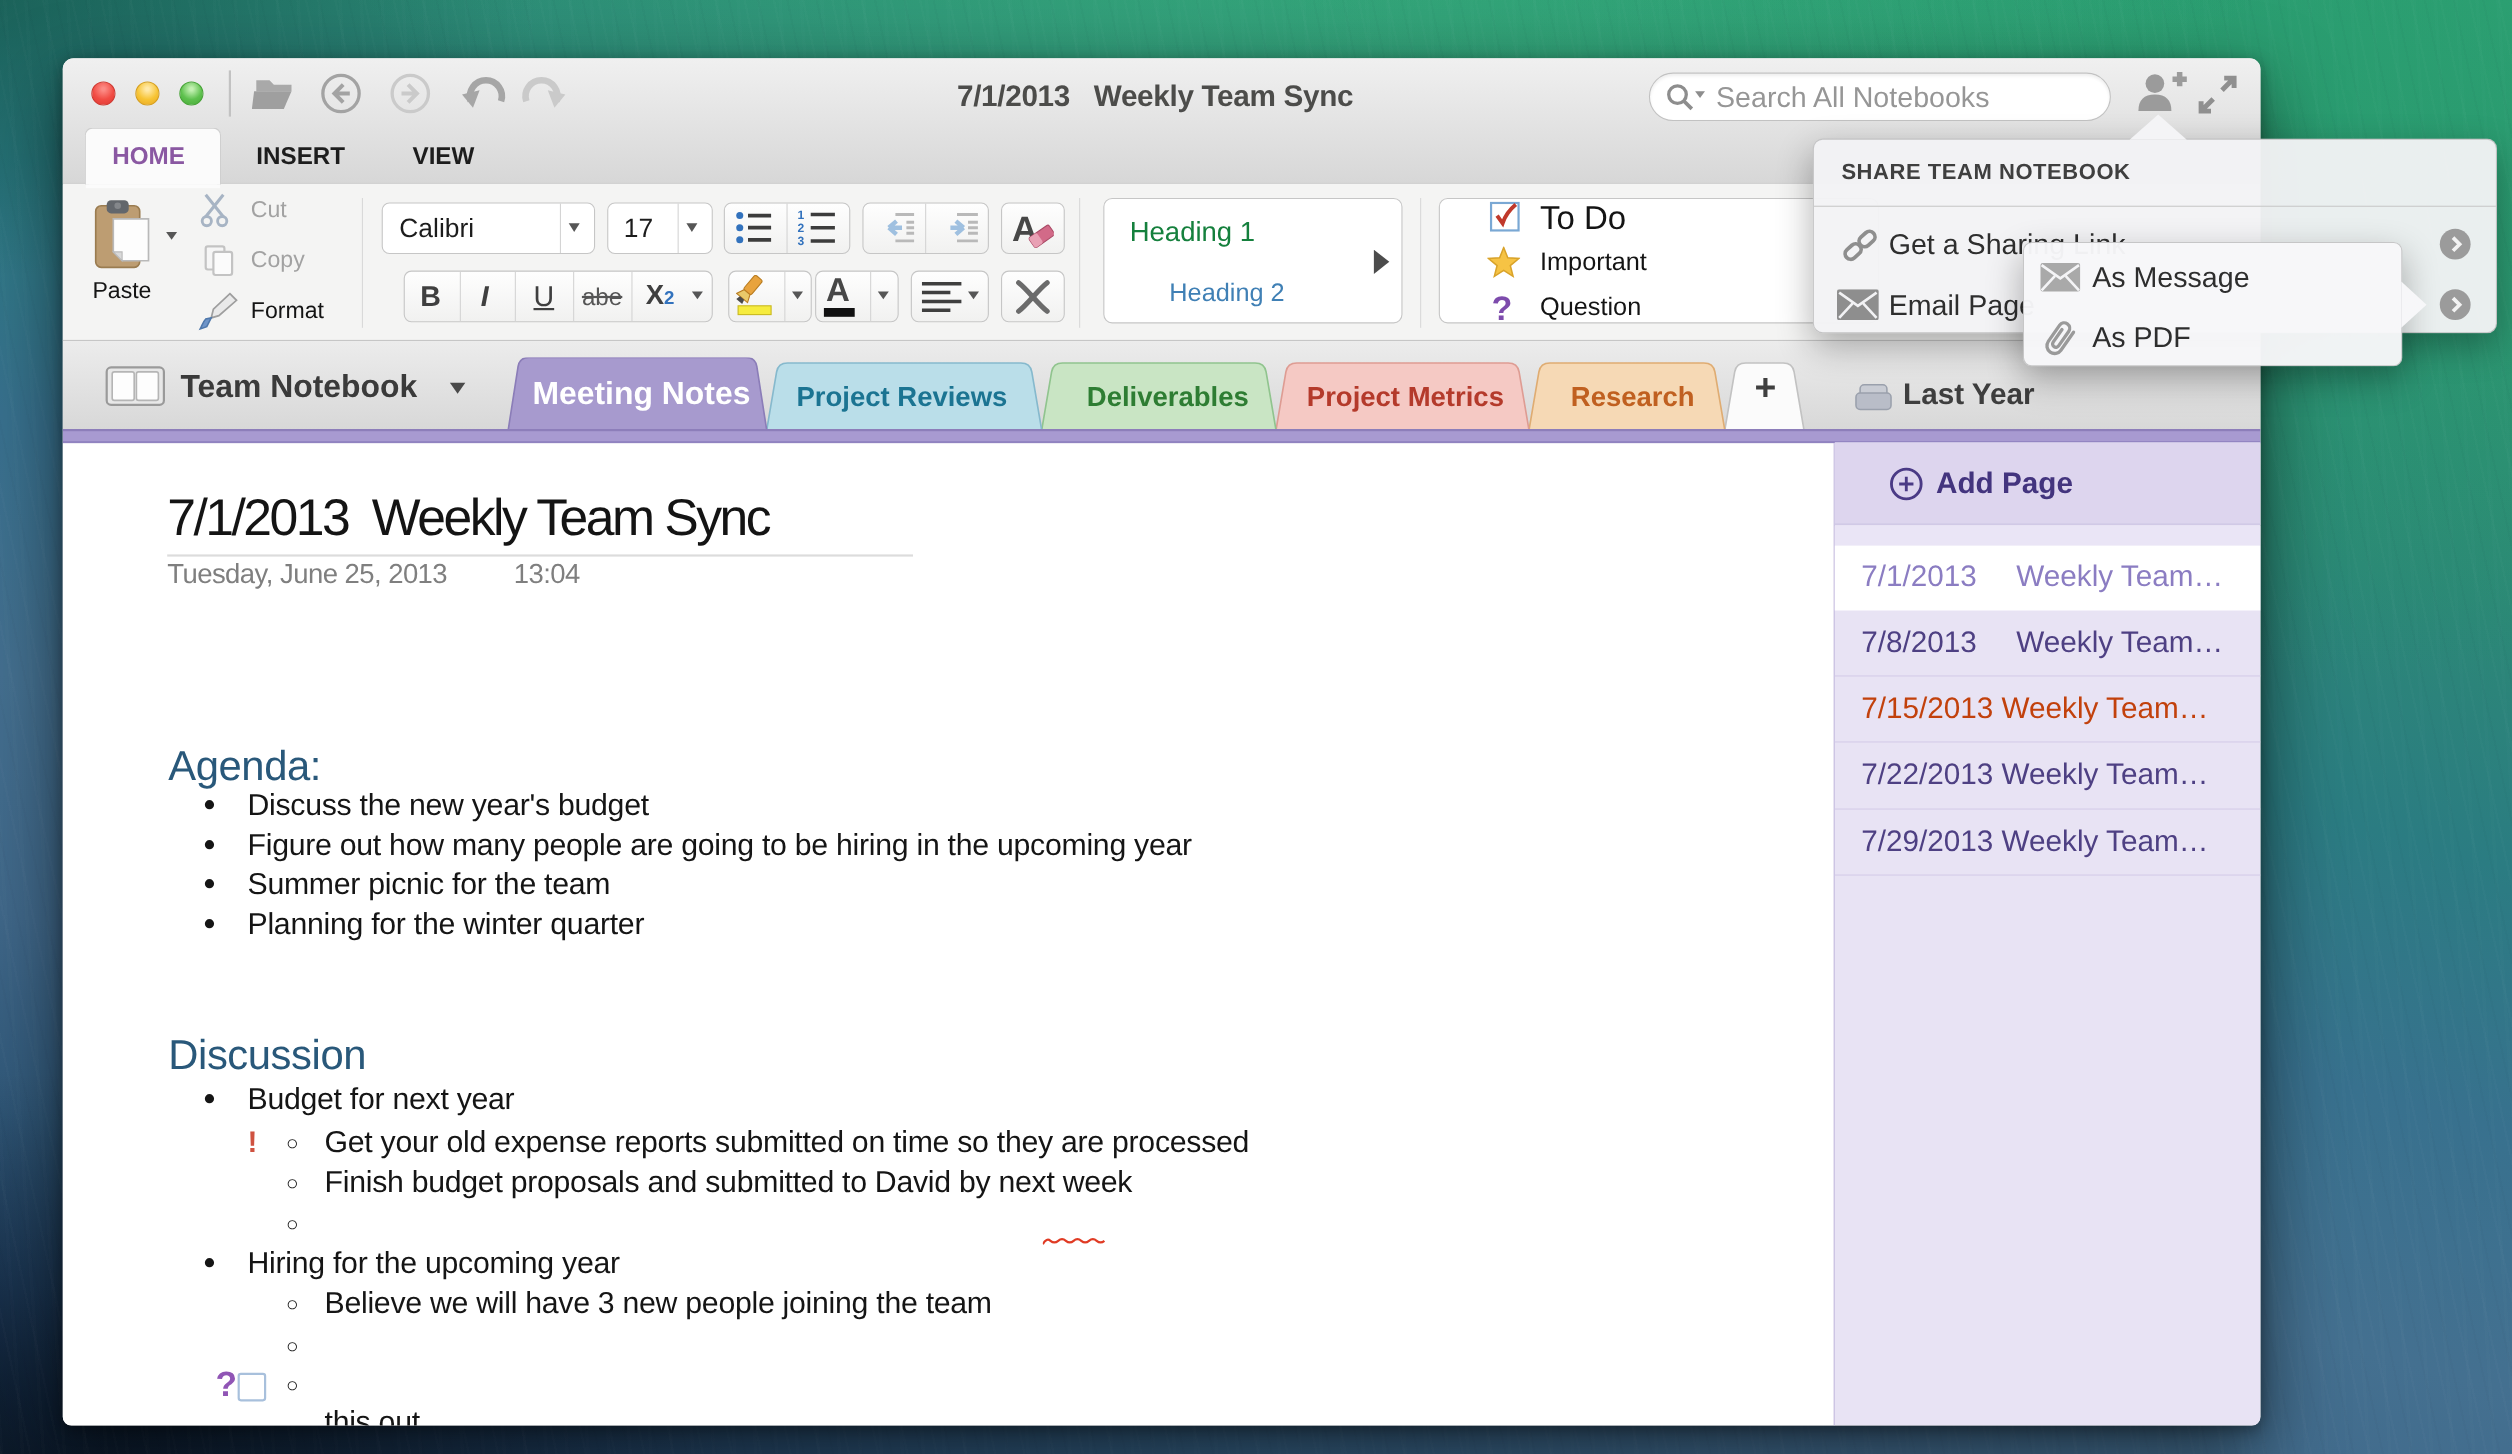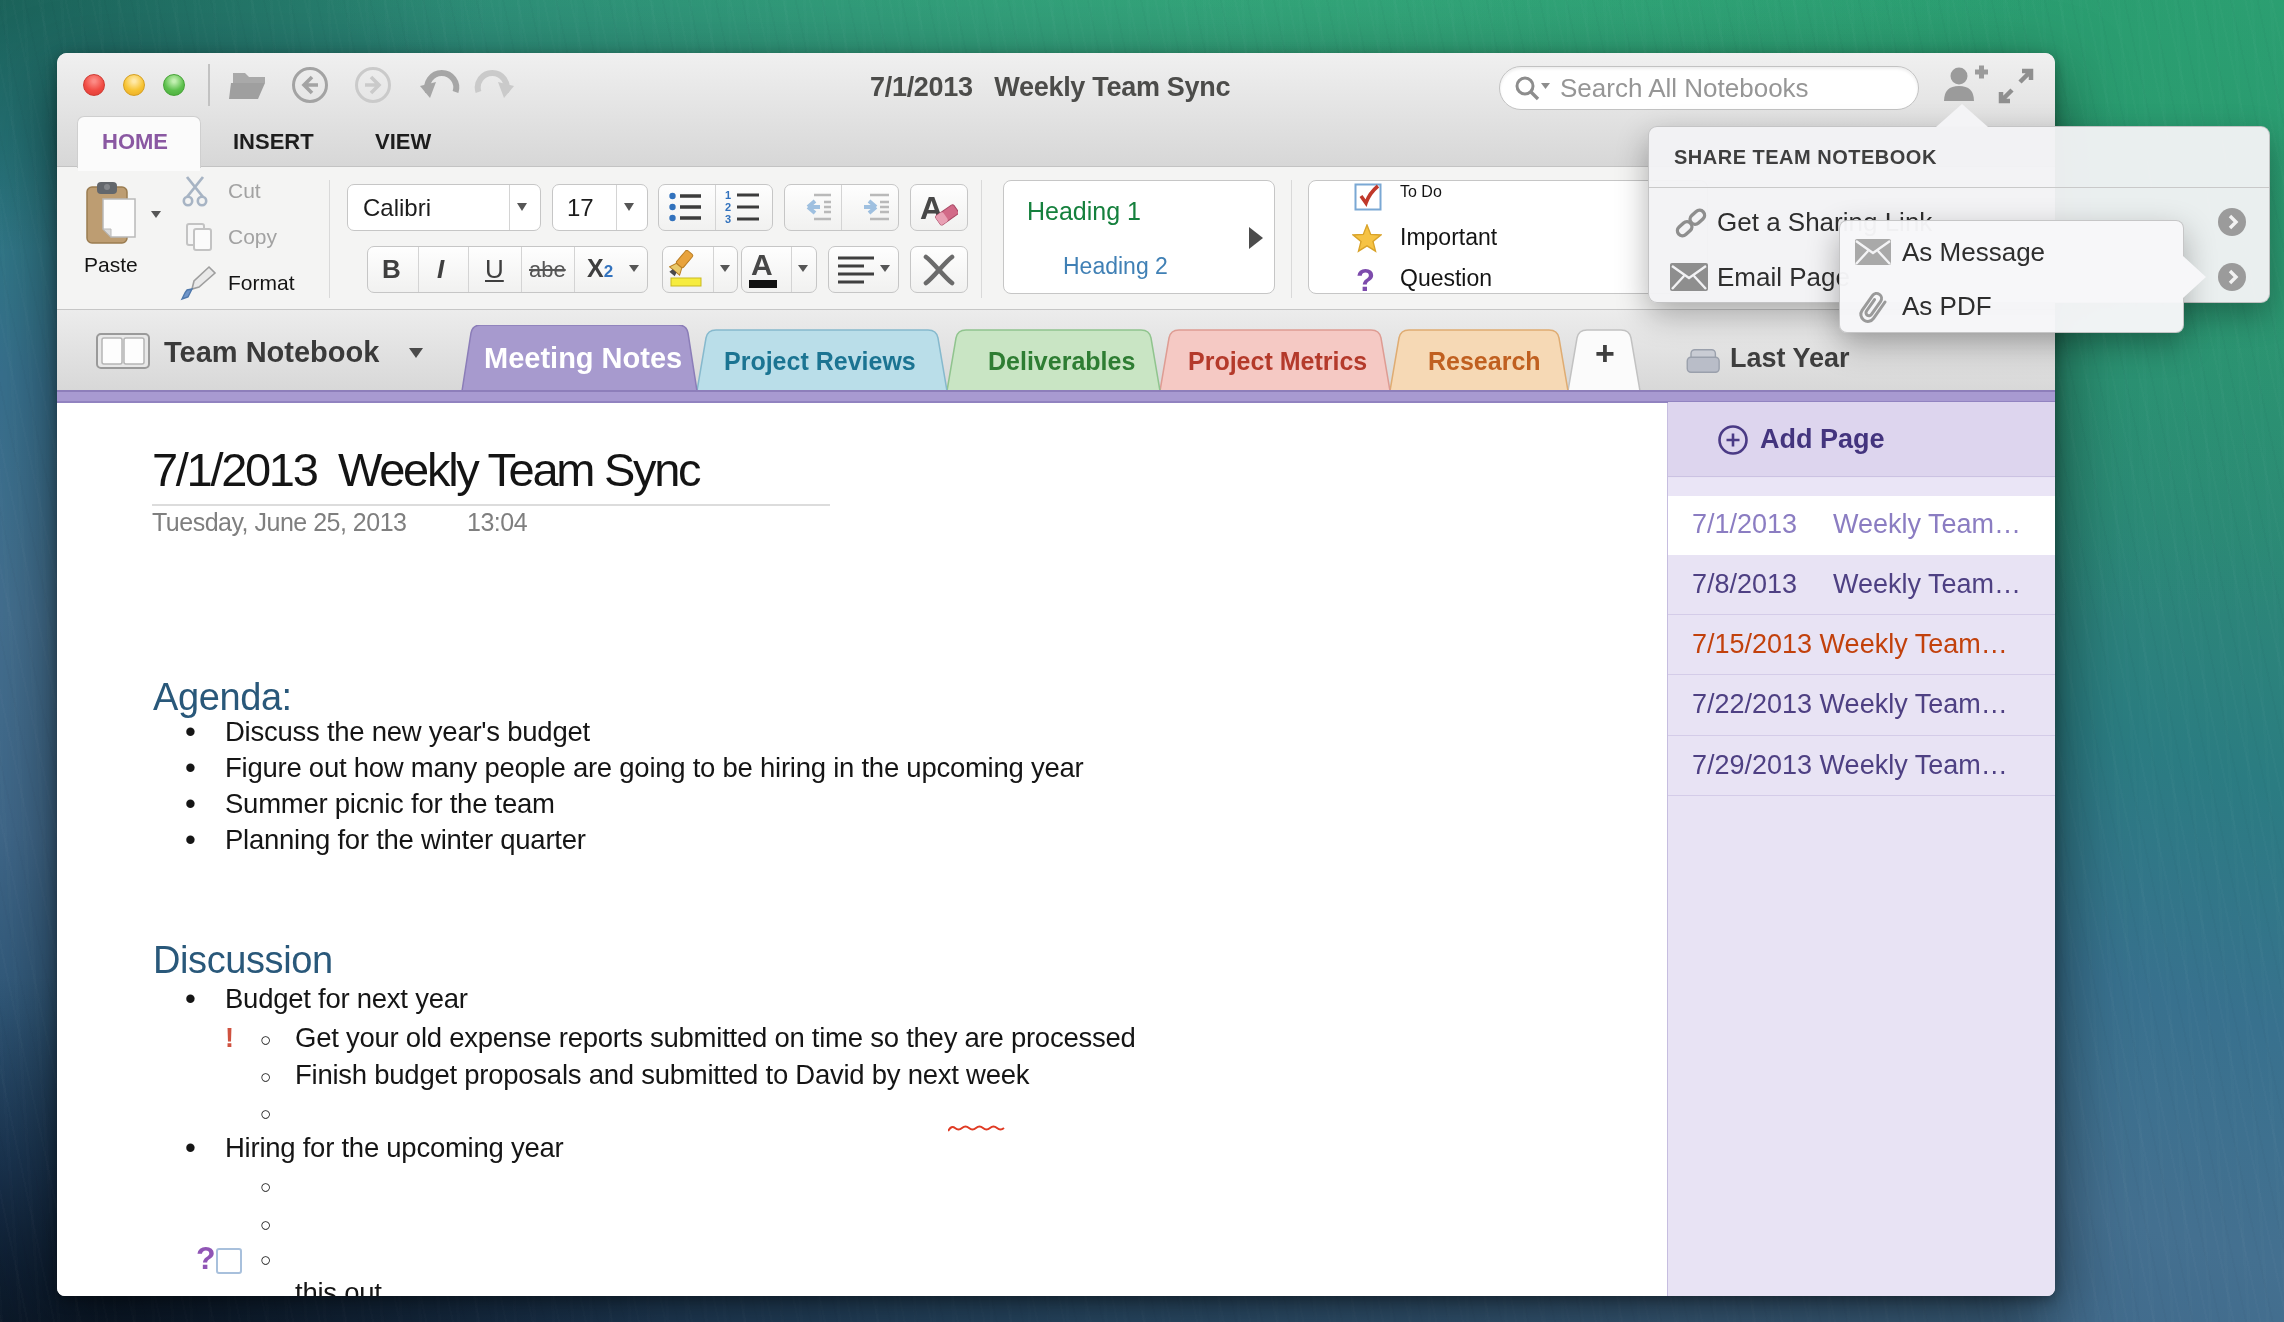--- a/index.html
+++ b/index.html
@@ -216,21 +216,21 @@
   <div class="t" style="left:1006px;top:202px;font-size:23px;color:#4080b5">Heading 2</div>
   <div class="abs" style="left:1192px;top:174px;width:0;height:0;border-top:11px solid transparent;border-bottom:11px solid transparent;border-left:14px solid #4c4c4c"></div>
 
   <div class="vsep" style="left:1234px;top:127px;height:118px"></div>
 
   <div class="bx" style="left:1251px;top:127px;width:400px;height:114px;border-radius:8px"></div>
   <svg class="abs" style="left:1297px;top:130px" width="28" height="28" viewBox="0 0 28 28">
       <rect x="1.5" y="1.5" width="25" height="25" fill="#fff" stroke="#7aa8d4" stroke-width="2"></rect>
       <path d="M7 13 L12 20 C14 14 18 8 24 3" stroke="#c0392b" stroke-width="3.6" fill="none"></path>
     </svg>
-  <div class="t" style="left:1343px;top:131px;font-size:16px;color:#141414">To Do</div>
+  <div class="t" style="left:1343px;top:131px;font-size:30px;color:#141414">To Do</div>
   <svg class="abs" style="left:1295px;top:171px" width="30" height="29" viewBox="0 0 30 29">
       <path d="M15 1 L18.7 10.4 L28.8 11 L21 17.4 L23.5 27.2 L15 21.8 L6.5 27.2 L9 17.4 L1.2 11 L11.3 10.4 Z" fill="#f6c344 " stroke="#d9a32a" stroke-width="1.4"></path>
     </svg>
   <div class="t" style="left:1343px;top:173px;font-size:23px;color:#141414">Important</div>
   <div class="t" style="left:1299px;top:212px;font-size:31px;font-weight:700;color:#7d4bac">?</div>
   <div class="t" style="left:1343px;top:214px;font-size:23px;color:#141414">Question</div>
 
   <div class="abs" style="left:0;top:257px;width:1998px;height:80px;background:linear-gradient(#ececec,#d8d8d8)"></div>
   <svg class="abs" style="left:38px;top:277px" width="56" height="42" viewBox="0 0 56 42">
       <rect x="2" y="4" width="52" height="34" rx="4" fill="#e8e8e8" stroke="#9a9a9a" stroke-width="2"></rect>
@@ -311,20 +311,21 @@
   <div class="t" style="left:238px;top:971px;font-size:27.5px;color:#151515;letter-spacing:-.25px">Get your old expense reports submitted on time so they are processed</div>
   <div class="t" style="left:203px;top:1014px;font-size:19px;color:#151515">○</div>
   <div class="t" style="left:238px;top:1008px;font-size:27.5px;color:#151515;letter-spacing:-.25px">Finish budget proposals and submitted to David by next week</div>
   <div class="t" style="left:203px;top:1051px;font-size:19px;color:#151515">○</div>
   <svg class="abs" style="left:891px;top:1072px" width="58" height="8" viewBox="0 0 58 8">
       <path d="M0 6 Q3.5 0 7 3 T14 3 T21 3 T28 3 T35 3 T42 3 T49 3 T56 3" fill="none" stroke="#e03b24" stroke-width="2"></path>
     </svg>
   <div class="t" style="left:128px;top:1079px;font-size:31px;color:#151515;letter-spacing:-.25px">•</div>
   <div class="t" style="left:168px;top:1081px;font-size:27.5px;color:#151515;letter-spacing:-.25px">Hiring for the upcoming year</div>
   <div class="t" style="left:203px;top:1124px;font-size:19px;color:#151515">○</div>
+  <div class="t" style="left:238px;top:1118px;font-size:27.5px;color:#151515;letter-spacing:-.25px">Believe we will have 3 new people joining the team</div>
   <div class="t" style="left:203px;top:1162px;font-size:19px;color:#151515">○</div>
   <div class="t" style="left:139px;top:1189px;font-size:32px;font-weight:700;color:#9055b5">?</div>
   <div class="abs" style="left:159px;top:1195px;width:26px;height:26px;border:2px solid #a8c0dc;border-radius:3px;background:#fff"></div>
   <div class="t" style="left:203px;top:1197px;font-size:19px;color:#151515">○</div>
   <div class="t" style="left:238px;top:1226px;font-size:27.5px;color:#151515;letter-spacing:-.25px">this out</div>
 
 </div>
 
 <div class="abs" style="left:1648px;top:126px;width:622px;height:177px;border-radius:9px;background:rgba(243,243,245,.96);border:1px solid rgba(150,150,150,.5);box-shadow:0 12px 32px rgba(0,0,0,.3)"></div>
 <div class="abs" style="left:1936px;top:104px;width:0;height:0;border-left:26px solid transparent;border-right:26px solid transparent;border-bottom:23px solid rgba(245,245,247,.97)"></div>

